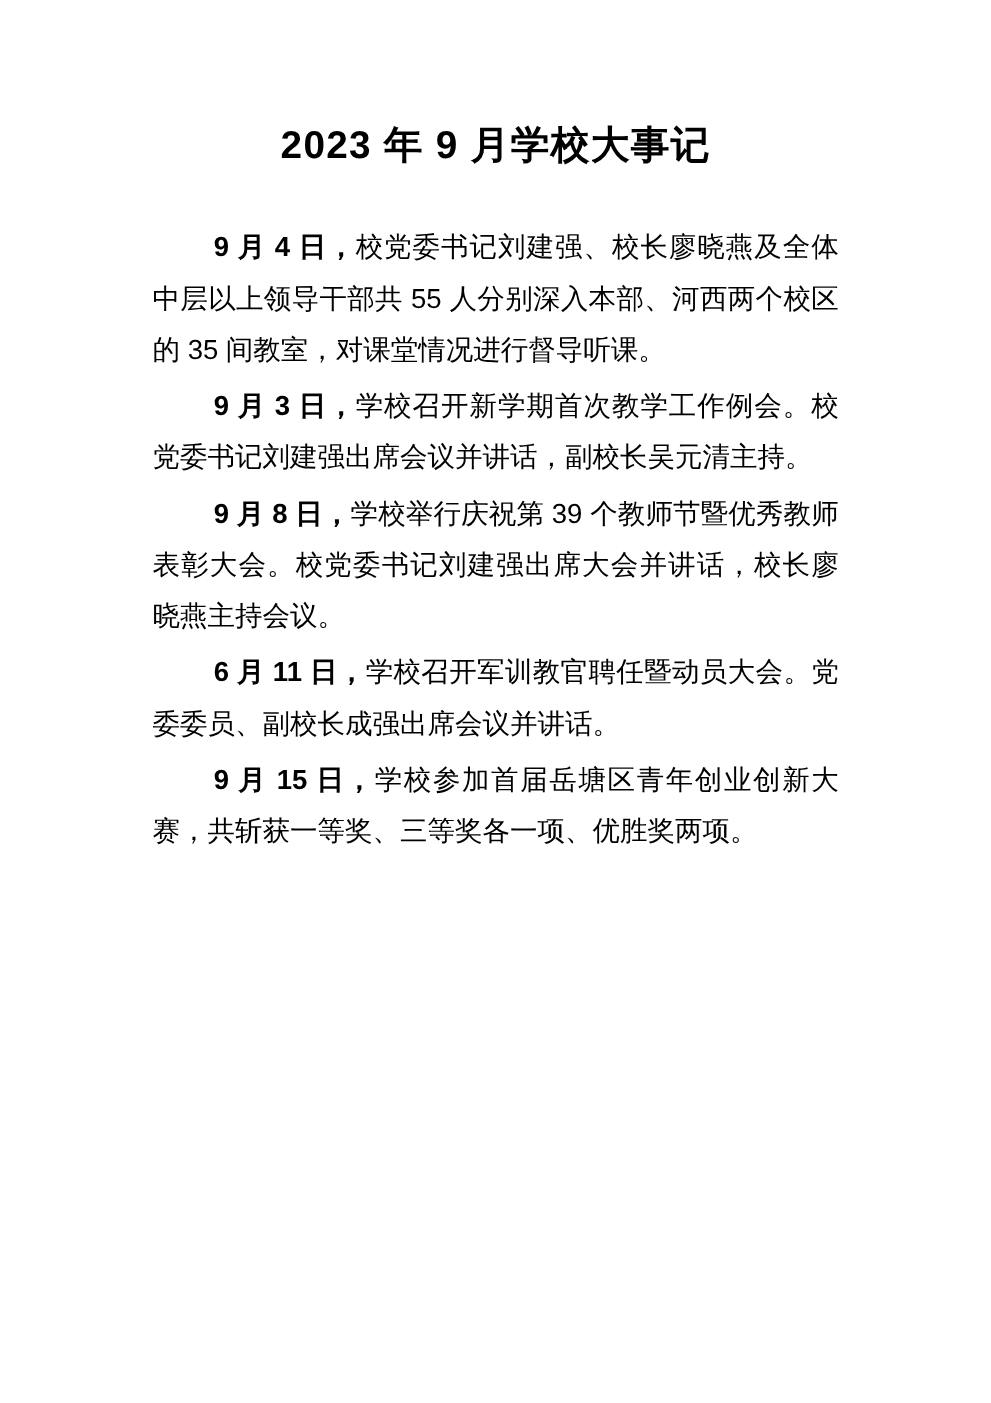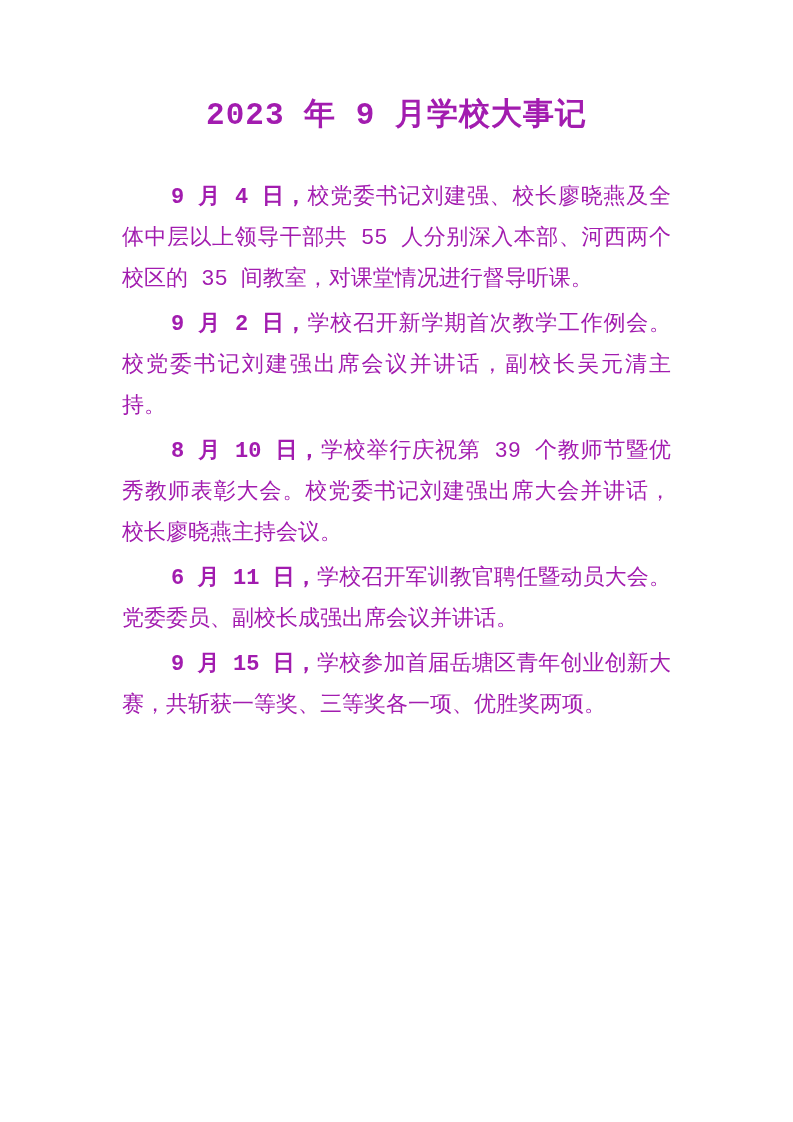--- a/index.html
+++ b/index.html
@@ -5,22 +5,22 @@
   html, body {
     margin: 0;
     padding: 0;
     background: #ffffff;
   }
   .page {
     position: relative;
     width: 793px;
     height: 1118px;
     background: #ffffff;
-    color: #a21caf;
-    font-family: Liberation Mono, monospace;
+    color: #000000;
+    font-family: Liberation Sans, sans-serif;
     overflow: hidden;
     box-sizing: border-box;
   }
   .doc-title {
     margin: 0;
     padding-top: 99px;
     text-align: center;
     font-size: 31px;
     font-weight: 700;
     line-height: 34px;
@@ -41,18 +41,18 @@
     font-weight: 700;
   }
 </style>
 </head>
 <body>
 
 <div class="page">
   <h1 class="doc-title">2023 年 9 月学校大事记</h1>
   <div class="doc-body">
     <p class="para"><span class="date">9 月 4 日，</span><span>校党委书记刘建强、校长廖晓燕及全体中层以上领导干部共 55 人分别深入本部、河西两个校区的 35 间教室，对课堂情况进行督导听课。</span></p>
-    <p class="para"><span class="date">9 月 2 日，</span><span>学校召开新学期首次教学工作例会。校党委书记刘建强出席会议并讲话，副校长吴元清主持。</span></p>
-    <p class="para"><span class="date">8 月 10 日，</span><span>学校举行庆祝第 39 个教师节暨优秀教师表彰大会。校党委书记刘建强出席大会并讲话，校长廖晓燕主持会议。</span></p>
+    <p class="para"><span class="date">9 月 3 日，</span><span>学校召开新学期首次教学工作例会。校党委书记刘建强出席会议并讲话，副校长吴元清主持。</span></p>
+    <p class="para"><span class="date">9 月 8 日，</span><span>学校举行庆祝第 39 个教师节暨优秀教师表彰大会。校党委书记刘建强出席大会并讲话，校长廖晓燕主持会议。</span></p>
     <p class="para"><span class="date">6 月 11 日，</span><span>学校召开军训教官聘任暨动员大会。党委委员、副校长成强出席会议并讲话。</span></p>
     <p class="para"><span class="date">9 月 15 日，</span><span>学校参加首届岳塘区青年创业创新大赛，共斩获一等奖、三等奖各一项、优胜奖两项。</span></p>
   </div>
 </div>
 
 </body></html>

